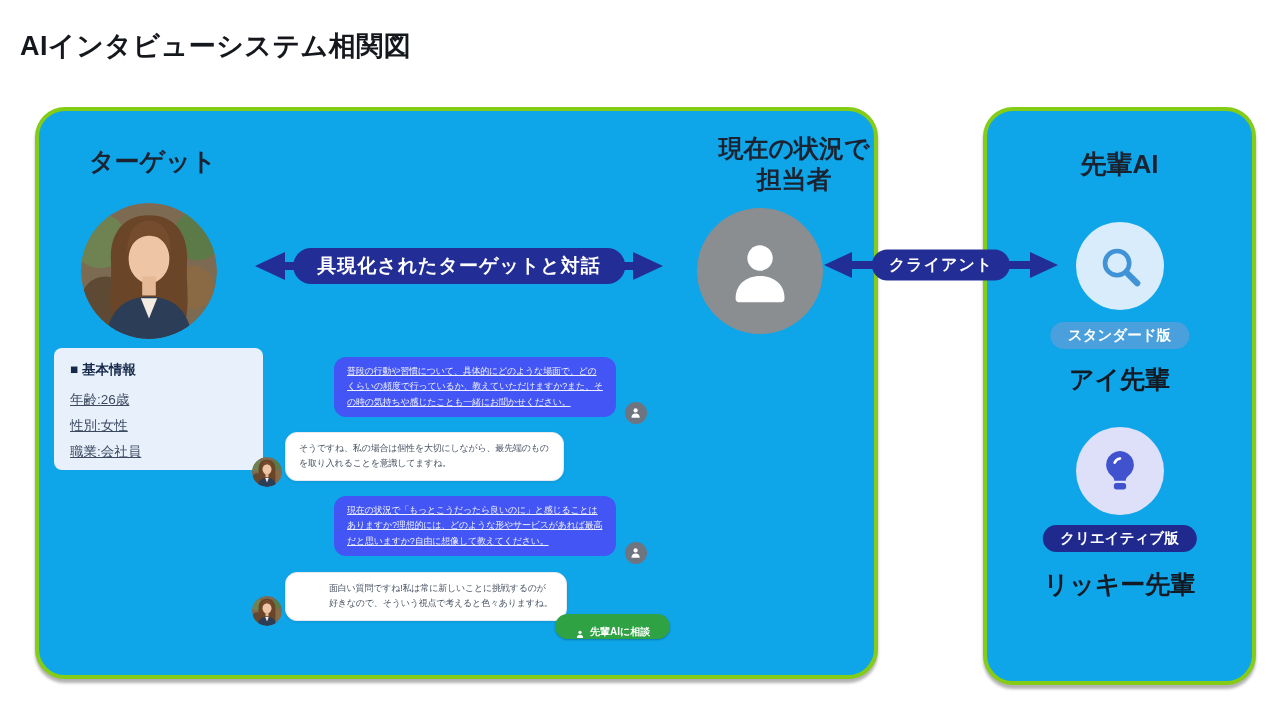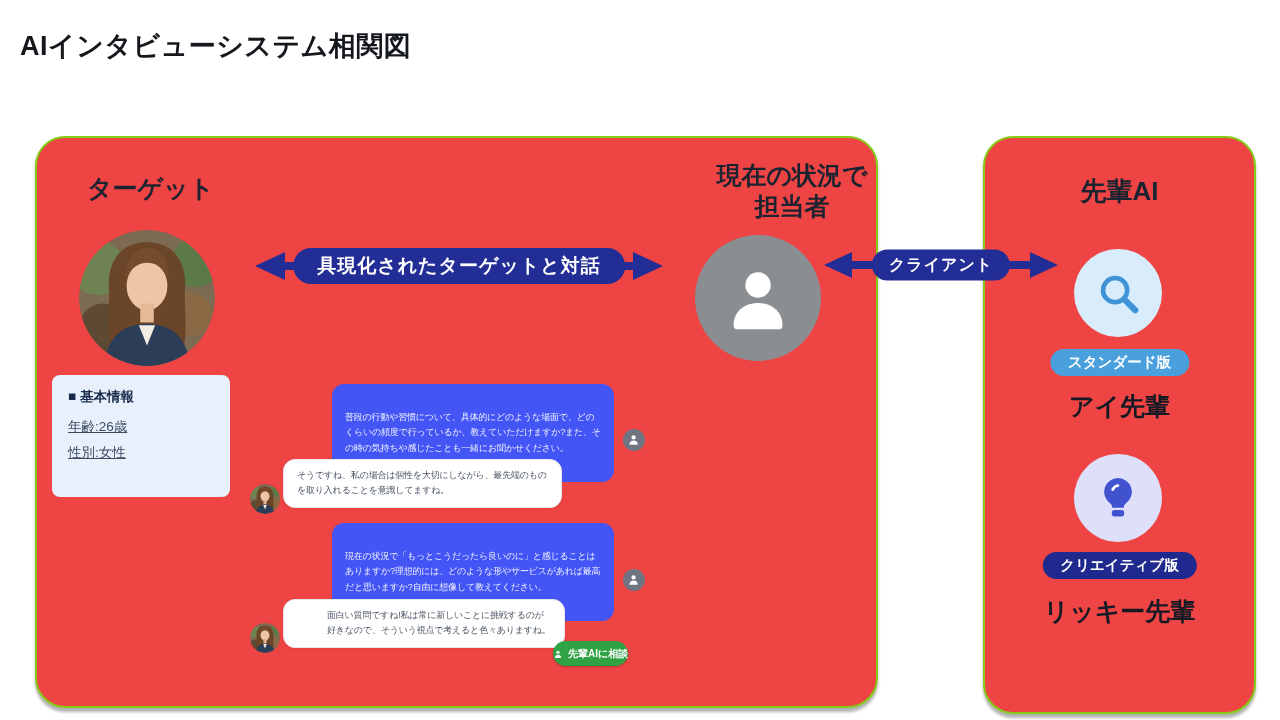--- a/index.html
+++ b/index.html
@@ -11,25 +11,24 @@
     font-family: "Liberation Sans", "DejaVu Sans", sans-serif;
     overflow: hidden;
   }
   .page-title {
     position: absolute; left: 20px; top: 28px;
     font-size: 27px; font-weight: 800; color: #14171c; letter-spacing: .5px;
   }
   
   .panel {
     position: absolute;
-    background: #ef4444;
-    border: 2px solid #84cc16;
+    background: #0ea5e9;
+    border: 4px solid #84cc16;
     border-radius: 30px;
     box-shadow: 0 4px 3px rgba(0,0,0,0.30);
-    margin-top: 29px;
   }
   .left-panel  { left: 35px;  top: 107px; width: 843px; height: 572px; }
   .right-panel { left: 983px; top: 107px; width: 273px; height: 578px; }
 
   
   .target-label {
     position: absolute; left: 50px; top: 34px;
     font-size: 25px; font-weight: 800; color: #1b2330;
   }
   .target-avatar {
@@ -41,49 +40,49 @@
     position: absolute; left: 595px; top: 22px; width: 320px;
     text-align: center; font-size: 25px; font-weight: 800; color: #1b2330; line-height: 1.22;
   }
   .client-avatar {
     position: absolute; left: 658px; top: 97px; width: 126px; height: 126px;
     border-radius: 50%; background: #8b8e91;
     display: flex; align-items: center; justify-content: center;
   }
   .client-avatar svg { width: 62%; height: 62%; fill: #ffffff; }
   .profile-card {
-    position: absolute; left: 15px; top: 237px; width: 178px; height: 122px;
+    position: absolute; left: 15px; top: 237px; width: 209px; height: 122px;
     background: #e8f1fb; border-radius: 8px; padding: 13px 16px;
   }
   .profile-header { font-size: 13.5px; font-weight: 700; color: #17294a; margin-bottom: 8px; }
   .profile-row   { font-size: 13.5px; color: #3c4a61; line-height: 26px; text-decoration: underline; }
 
   
   .bubble { position: absolute; border-radius: 12px; font-size: 9px; line-height: 1.72; letter-spacing: -0.2px; }
-  .bubble-blue  { background: #4355f5; color: #eef0ff; padding: 26px 13px; }
+  .bubble-blue  { background: #4355f5; color: #eef0ff; padding: 7px 13px; text-decoration: underline; }
   .bubble-white { background: #ffffff; color: #4b5565; padding: 8px 13px;
                   border: 1px solid #e7e9ee; box-shadow: 0 1px 3px rgba(0,0,0,0.07); }
   .msg1 { left: 295px; top: 246px; width: 282px; }
   .msg2 { left: 246px; top: 321px; width: 279px; }
   .msg3 { left: 295px; top: 385px; width: 282px; }
   .msg4 { left: 246px; top: 461px; width: 282px; padding-left: 43px; }
   .chat-avatar { position: absolute; border-radius: 50%; overflow: hidden;
                  display:flex; align-items:center; justify-content:center; }
   .chat-avatar svg { display:block; }
   .gray-av { background:#6e7480; width: 22px; height: 22px; }
   .gray-av svg { width: 60%; height: 60%; fill:#ffffff; }
   .gray-av1 { left: 586px; top: 291px; }
   .gray-av2 { left: 586px; top: 431px; }
   .woman-av { width: 30px; height: 30px; }
   .woman-av svg { width: 100%; height: 100%; }
   .woman-av1 { left: 213px; top: 346px; }
   .woman-av2 { left: 213px; top: 485px; }
   .consult-btn {
     position: absolute; left: 516px; top: 503px; height: 25px;
-    display: flex; align-items: center; gap: 5px; padding: 0 0;
+    display: flex; align-items: flex-end; gap: 5px; padding: 0 20px;
     background: #2fa344; color: #ffffff; border: none; border-radius: 13px;
     font-family: inherit; font-size: 10px; font-weight: 700; cursor: pointer;
     box-shadow: 0 1px 2px rgba(0,0,0,0.25);
   }
   .consult-btn svg { width: 10px; height: 10px; fill: #ffffff; }
 
   
   .arrow { position: absolute; height: 40px; z-index: 10; }
   .arrow-1 { left: 253px; top: 246px; width: 412px; }
   .arrow-2 { left: 823px; top: 245px; width: 236px; }
@@ -183,20 +182,21 @@
     <div class="client-avatar">
       <svg>
           <use href="#sym-person"></use>
         </svg>
     </div>
 
     <div class="profile-card">
       <div class="profile-header">■ 基本情報</div>
       <div class="profile-row">年齢:26歳</div>
       <div class="profile-row">性別:女性</div>
+      <div class="profile-row">職業:会社員</div>
     </div>
 
     <div class="bubble bubble-blue msg1">普段の行動や習慣について、具体的にどのような場面で、どのくらいの頻度で行っているか、教えていただけますか?また、その時の気持ちや感じたことも一緒にお聞かせください。</div>
     <div class="chat-avatar gray-av gray-av1">
       <svg>
           <use href="#sym-person"></use>
         </svg>
     </div>
 
     <div class="bubble bubble-white msg2">そうですね、私の場合は個性を大切にしながら、最先端のものを取り入れることを意識してますね。</div>

